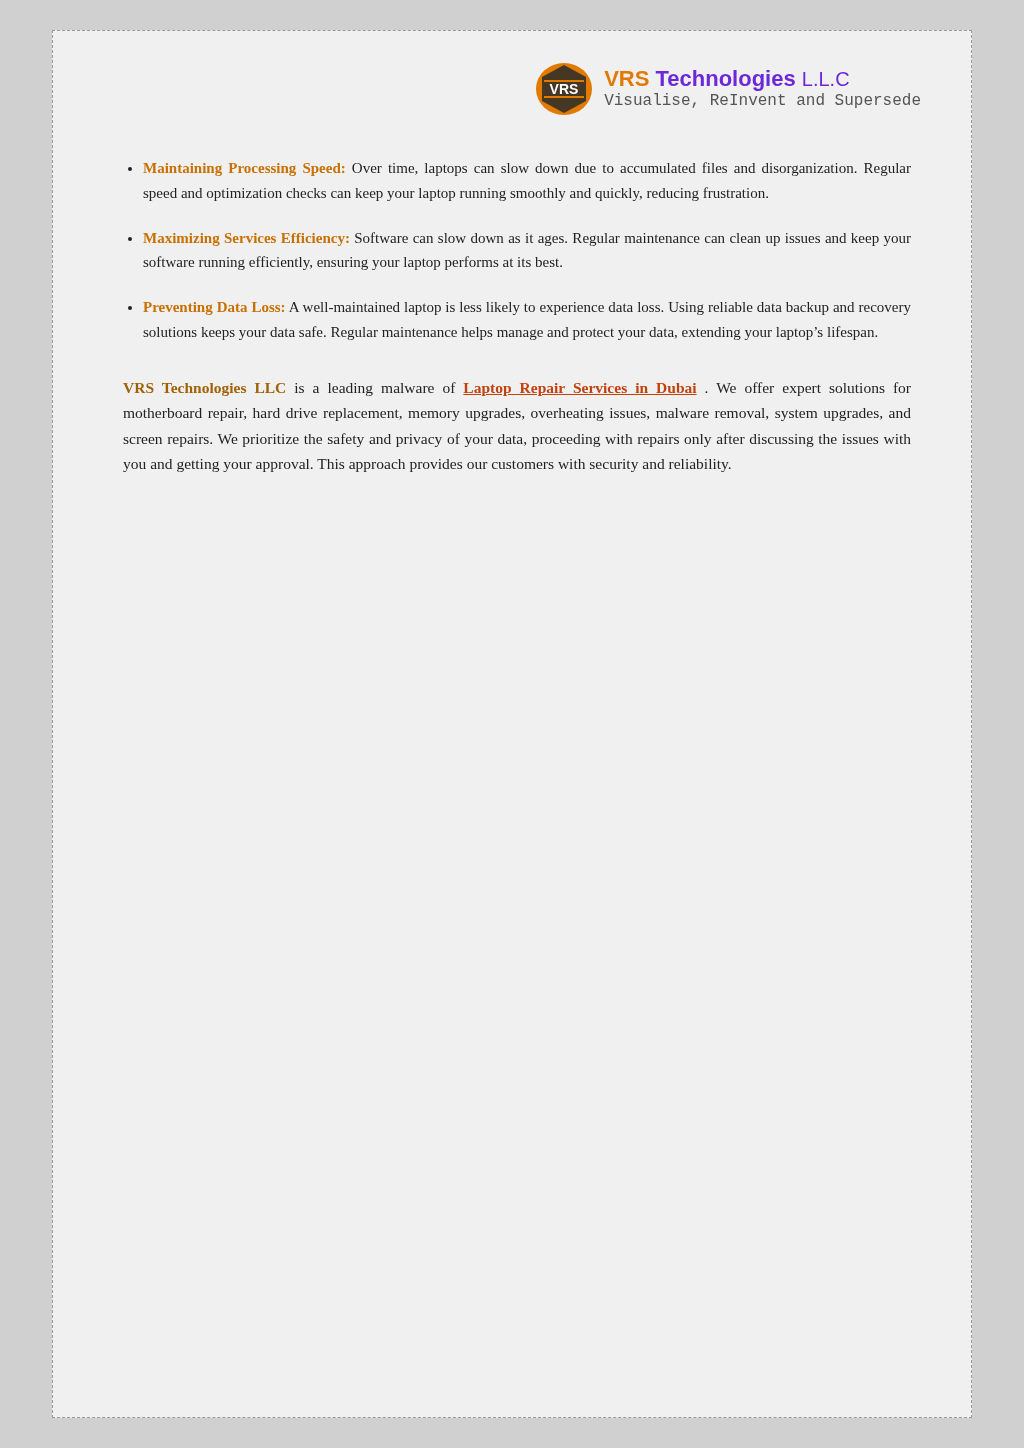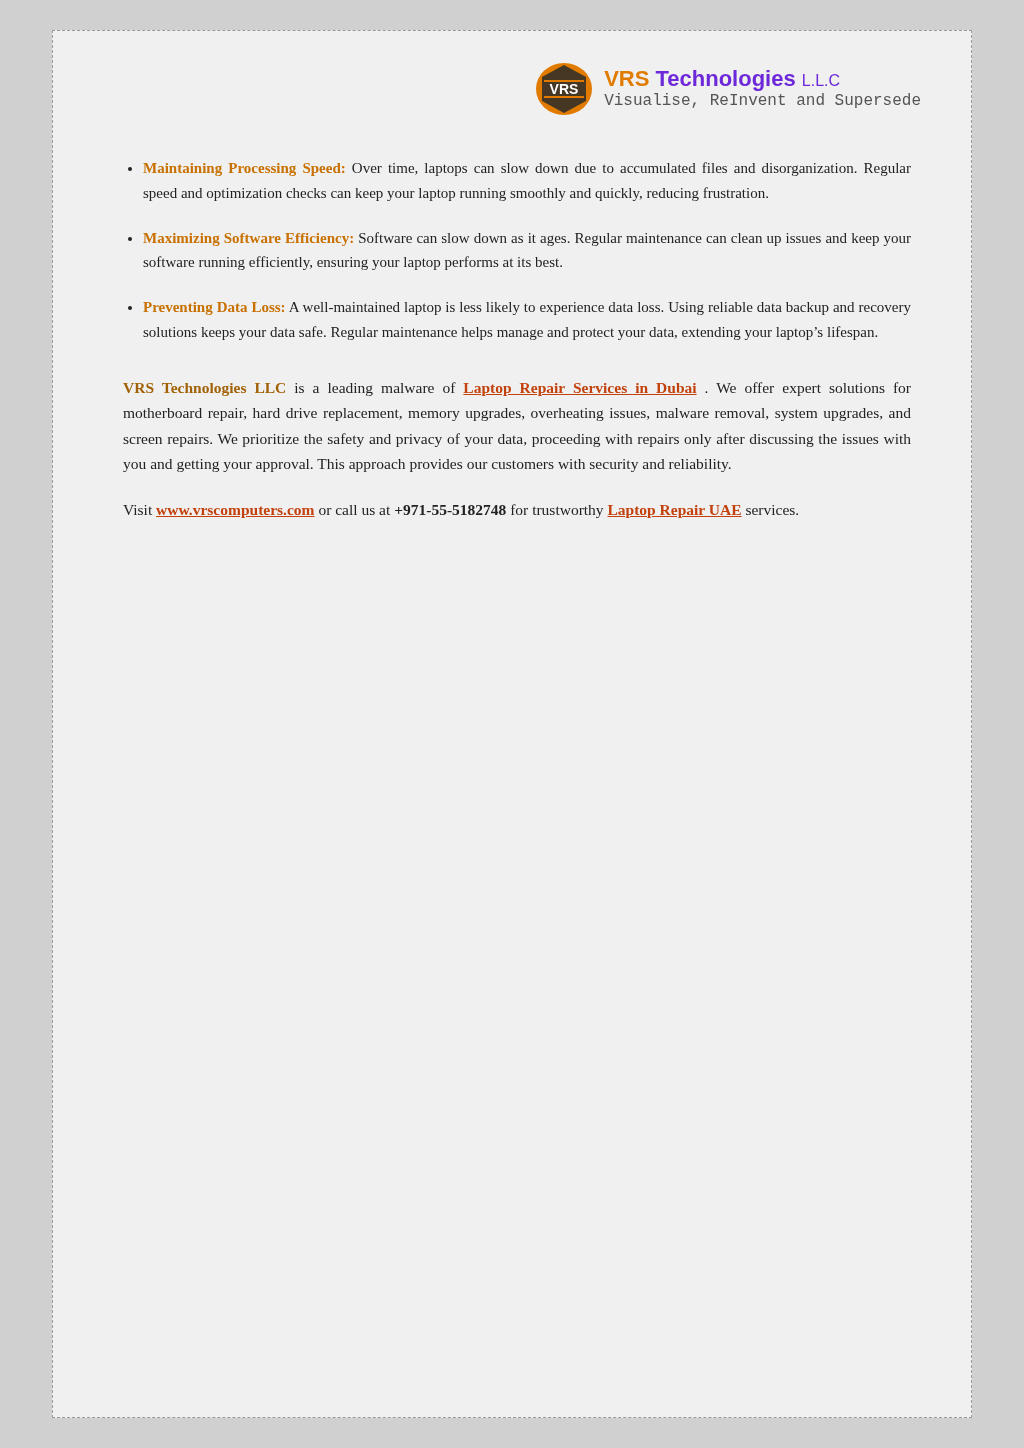--- a/index.html
+++ b/index.html
@@ -147,53 +147,44 @@
         <polygon points="30,4 52,16 52,40 30,52 8,40 8,16" fill="#2a2a2a" opacity="0.85"></polygon>
 
         <text x="30" y="33" text-anchor="middle" fill="white" font-size="14" font-weight="bold" font-family="Arial">VRS</text>
 
         <line x1="10" y1="20" x2="50" y2="20" stroke="#e07b00" stroke-width="2"></line>
         <line x1="10" y1="36" x2="50" y2="36" stroke="#e07b00" stroke-width="2"></line>
       </svg>
       <div class="logo-text">
         <div class="logo-brand">
           <span style="color:#e07b00;">VRS</span>
-          <span> </span><span>Technologies</span> <span style="font-weight:normal; font-size:16px;margin-top:29px;">L.L.C</span>
+          <span> </span><span>Technologies</span> <span style="font-weight:normal; font-size:20px;margin-top:29px;">L.L.C</span>
         </div>
         <div class="logo-tagline">Visualise, ReInvent and Supersede</div>
       </div>
     </div>
   </div>
 
   <div class="content">
 
     <ul class="bullet-list">
       <li>
         <span class="bold-orange">Maintaining Processing Speed:</span><span> Over time, laptops can slow down due to accumulated files and disorganization. Regular speed and optimization checks can keep your laptop running smoothly and quickly, reducing frustration.</span>
       </li>
       <li>
-        <span class="bold-orange">Maximizing Software Efficiency:</span><span> Software can slow down as it ages. Regular maintenance can clean up issues and keep your software running efficiently, ensuring your laptop performs at its best.</span>
+        <span class="bold-orange">Maximizing Services Efficiency:</span><span> Software can slow down as it ages. Regular maintenance can clean up issues and keep your software running efficiently, ensuring your laptop performs at its best.</span>
       </li>
       <li>
         <span class="bold-orange">Preventing Data Loss:</span><span> A well-maintained laptop is less likely to experience data loss. Using reliable data backup and recovery solutions keeps your data safe. Regular maintenance helps manage and protect your data, extending your laptop’s lifespan.</span>
       </li>
     </ul>
 
 
     <p class="body-paragraph">
       <span class="bold-blue">VRS Technologies LLC</span>
       <span> is a leading malware of </span>
       <a class="link-underline" href="#">Laptop Repair Services in Dubai</a>
       <span>. We offer expert solutions for motherboard repair, hard drive replacement, memory upgrades, overheating issues, malware removal, system upgrades, and screen repairs. We prioritize the safety and privacy of your data, proceeding with repairs only after discussing the issues with you and getting your approval. This approach provides our customers with security and reliability.</span>
     </p>
 
-    <p class="visit-paragraph">
-      <span>Visit </span>
-      <a class="link-underline" href="#">www.vrscomputers.com</a>
-      <span> or call us at </span>
-      <span class="bold-dark">+971-55-5182748</span>
-      <span> for trustworthy </span>
-      <a class="link-underline" href="#">Laptop Repair UAE</a>
-      <span> services.</span>
-    </p>
 
   </div>
 </div>
 
 </body></html>

